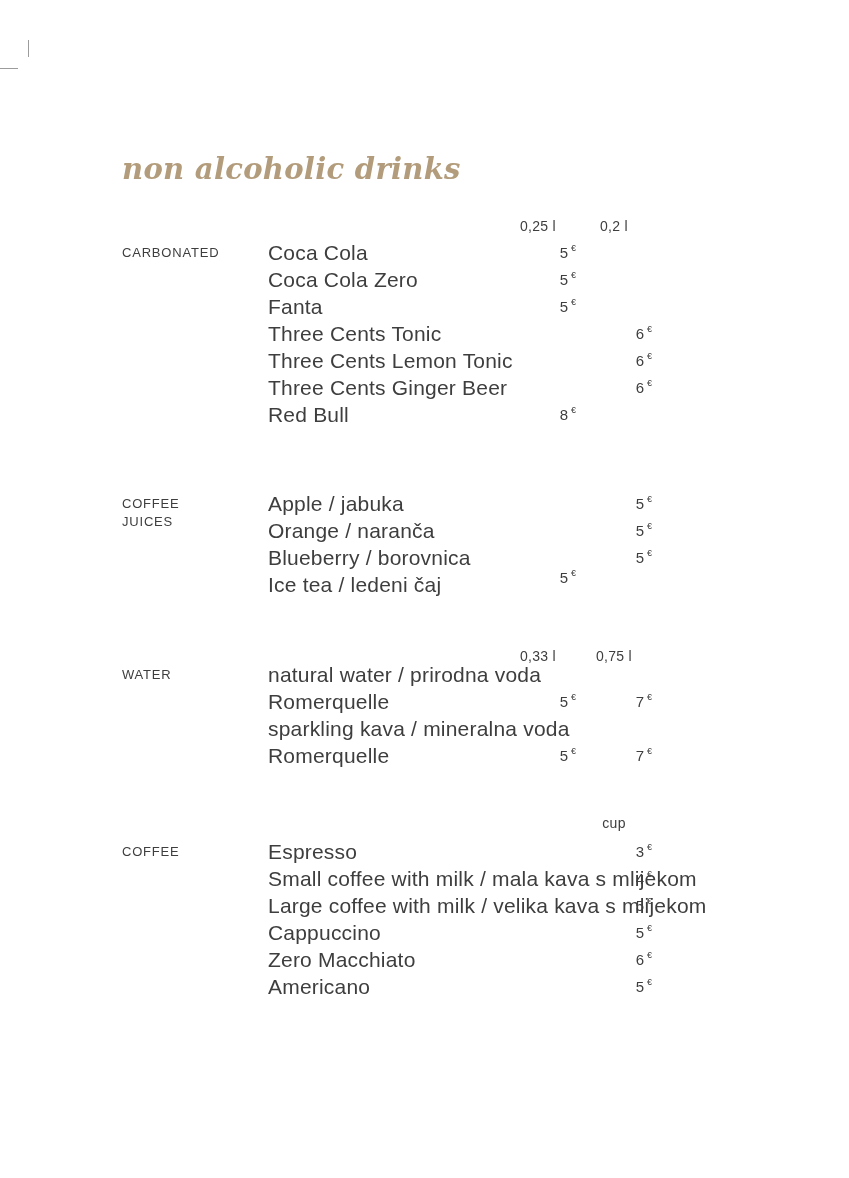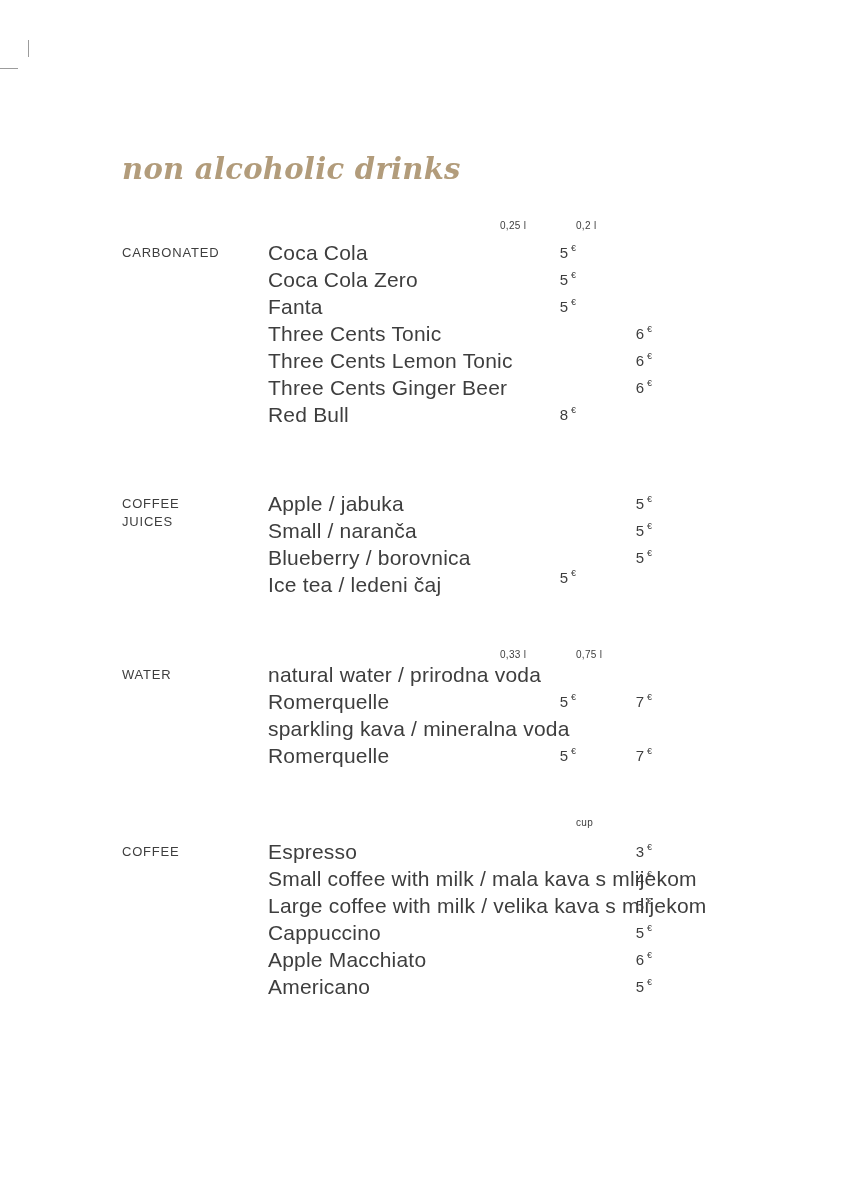--- a/index.html
+++ b/index.html
@@ -66,22 +66,22 @@
   .section-water  .header-row { height:13px; }
   .section-coffee .header-row { height:31px; }
 
   .name {
     white-space:nowrap;
     overflow:visible;
     font-size:21px;
     letter-spacing:0.2px;
   }
   .size-h {
-    font-size:10px;
-    text-align:left;
+    font-size:14px;
+    text-align:center;
     letter-spacing:0.3px;
     white-space:nowrap;
   }
   .price { text-align:right; font-size:15px; white-space:nowrap; }
   .price.raised { transform:translateY(-7px); }
   .eur {
     font-size:9px;
     position:relative; top:-1px;
     margin-left:3px;
     vertical-align:super;
@@ -154,21 +154,21 @@
         <div class="label">
           <span style="display: block;">COFFEE</span>
           <span style="display: block;">JUICES</span>
         </div>
         <div class="row item-row">
           <div class="name">Apple / jabuka</div>
           <div class="price"></div>
           <div class="price"><span class="p-num">5</span><sup class="eur">€</sup></div>
         </div>
         <div class="row item-row">
-          <div class="name">Small / naranča</div>
+          <div class="name">Orange / naranča</div>
           <div class="price"></div>
           <div class="price"><span class="p-num">5</span><sup class="eur">€</sup></div>
         </div>
         <div class="row item-row">
           <div class="name">Blueberry / borovnica</div>
           <div class="price"></div>
           <div class="price"><span class="p-num">5</span><sup class="eur">€</sup></div>
         </div>
         <div class="row item-row">
           <div class="name">Ice tea / ledeni čaj</div>
@@ -229,21 +229,21 @@
           <div class="name">Large coffee with milk / velika kava s mlijekom</div>
           <div class="price"></div>
           <div class="price"><span class="p-num">5</span><sup class="eur">€</sup></div>
         </div>
         <div class="row item-row">
           <div class="name">Cappuccino</div>
           <div class="price"></div>
           <div class="price"><span class="p-num">5</span><sup class="eur">€</sup></div>
         </div>
         <div class="row item-row">
-          <div class="name">Apple Macchiato</div>
+          <div class="name">Zero Macchiato</div>
           <div class="price"></div>
           <div class="price"><span class="p-num">6</span><sup class="eur">€</sup></div>
         </div>
         <div class="row item-row">
           <div class="name">Americano</div>
           <div class="price"></div>
           <div class="price"><span class="p-num">5</span><sup class="eur">€</sup></div>
         </div>
       </section>
     </div>

